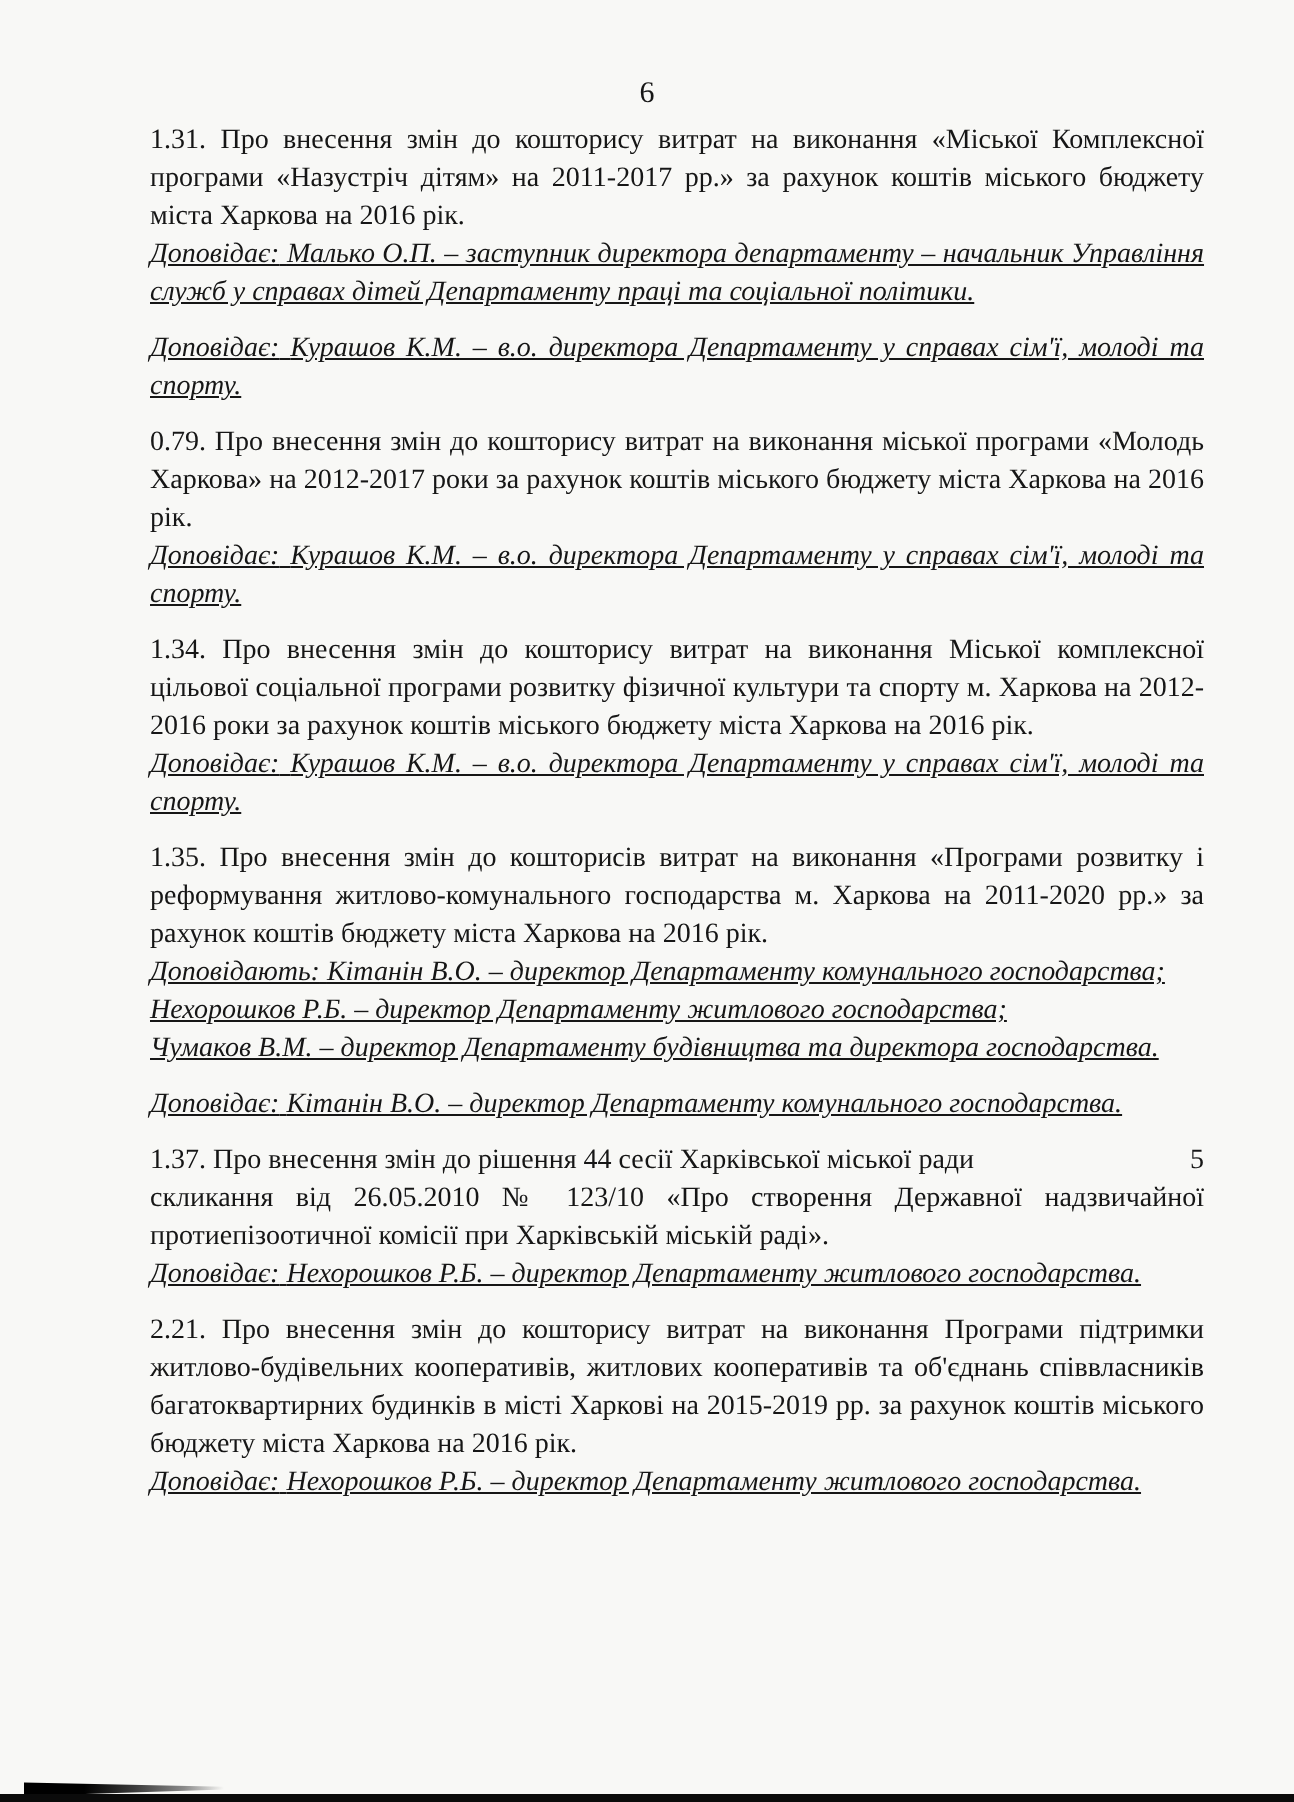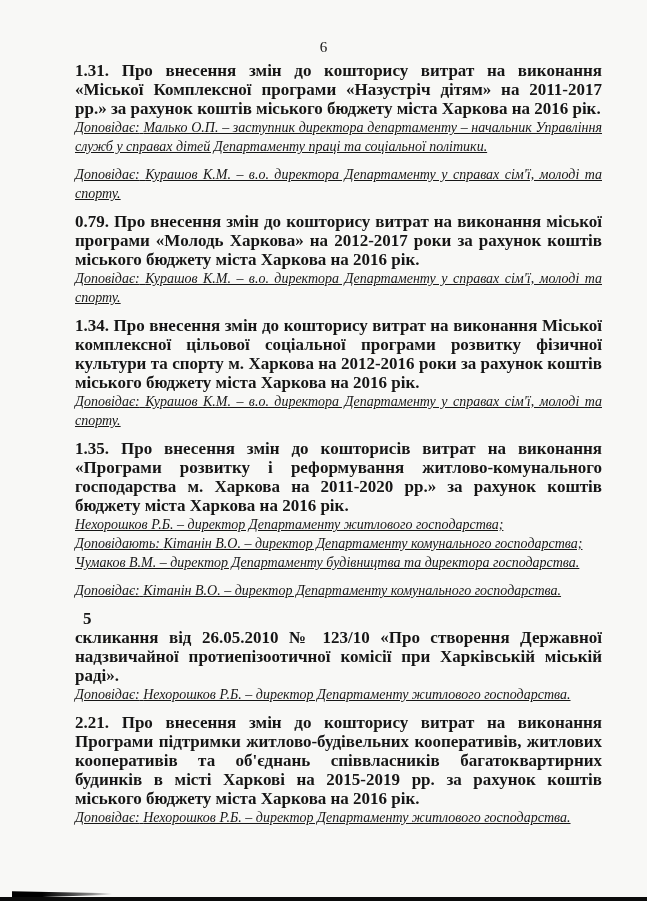--- a/index.html
+++ b/index.html
@@ -30,25 +30,24 @@
     position: absolute;
     top: 61px;
     left: 75px;
     width: 527px;
   }
   article.item {
     margin: 0 0 9px 0;
   }
   p.body {
     margin: 0;
-    font-size: 17px;
+    font-size: 14px;
     line-height: 19px;
     text-align: justify;
     text-align-last: left;
-    font-weight: bold;
   }
   p.speaker {
     margin: 0;
     font-size: 14px;
     line-height: 19px;
     font-style: italic;
     text-align: justify;
     text-align-last: left;
     text-decoration: underline;
   }
@@ -103,31 +102,32 @@
       <p class="speaker"><span>Доповідає:</span> <span>Курашов К.М. – в.о. директора Департаменту у справах сім'ї, молоді та спорту.</span></p>
     </article>
 
     <article class="item">
       <p class="body"><span class="num">1.34.</span> <span>Про внесення змін до кошторису витрат на виконання Міської комплексної цільової соціальної програми розвитку фізичної культури та спорту м. Харкова на 2012-2016 роки за рахунок коштів міського бюджету міста Харкова на 2016 рік.</span></p>
       <p class="speaker"><span>Доповідає:</span> <span>Курашов К.М. – в.о. директора Департаменту у справах сім'ї, молоді та спорту.</span></p>
     </article>
 
     <article class="item">
       <p class="body"><span class="num">1.35.</span> <span>Про внесення змін до кошторисів витрат на виконання «Програми розвитку і реформування житлово-комунального господарства м. Харкова на 2011-2020 рр.» за рахунок коштів бюджету міста Харкова на 2016 рік.</span></p>
+      <p class="speaker"><span>Доповідають:</span> <span>Кітанін В.О. – директор Департаменту комунального господарства;</span></p>
       <p class="speaker"><span>Нехорошков Р.Б. – директор Департаменту житлового господарства;</span></p>
-      <p class="speaker"><span>Доповідають:</span> <span>Кітанін В.О. – директор Департаменту комунального господарства;</span></p>
       <p class="speaker"><span>Чумаков В.М. – директор Департаменту будівництва та директора господарства.</span></p>
     </article>
 
     <article class="item">
       <p class="speaker"><span>Доповідає:</span> <span>Кітанін В.О. – директор Департаменту комунального господарства.</span></p>
     </article>
 
     <article class="item">
       <p class="body split-line">
+        <span><span class="num">1.37.</span> <span>Про внесення змін до рішення 44 сесії Харківської міської ради</span></span>
         <span class="right-num">5</span>
       </p>
       <p class="body">скликання від 26.05.2010 № 123/10 «Про створення Державної надзвичайної протиепізоотичної комісії при Харківській міській раді».</p>
       <p class="speaker"><span>Доповідає:</span> <span>Нехорошков Р.Б. – директор Департаменту житлового господарства.</span></p>
     </article>
 
     <article class="item">
       <p class="body"><span class="num">2.21.</span> <span>Про внесення змін до кошторису витрат на виконання Програми підтримки житлово-будівельних кооперативів, житлових кооперативів та об'єднань співвласників багатоквартирних будинків в місті Харкові на 2015-2019 рр. за рахунок коштів міського бюджету міста Харкова на 2016 рік.</span></p>
       <p class="speaker"><span>Доповідає:</span> <span>Нехорошков Р.Б. – директор Департаменту житлового господарства.</span></p>
     </article>

